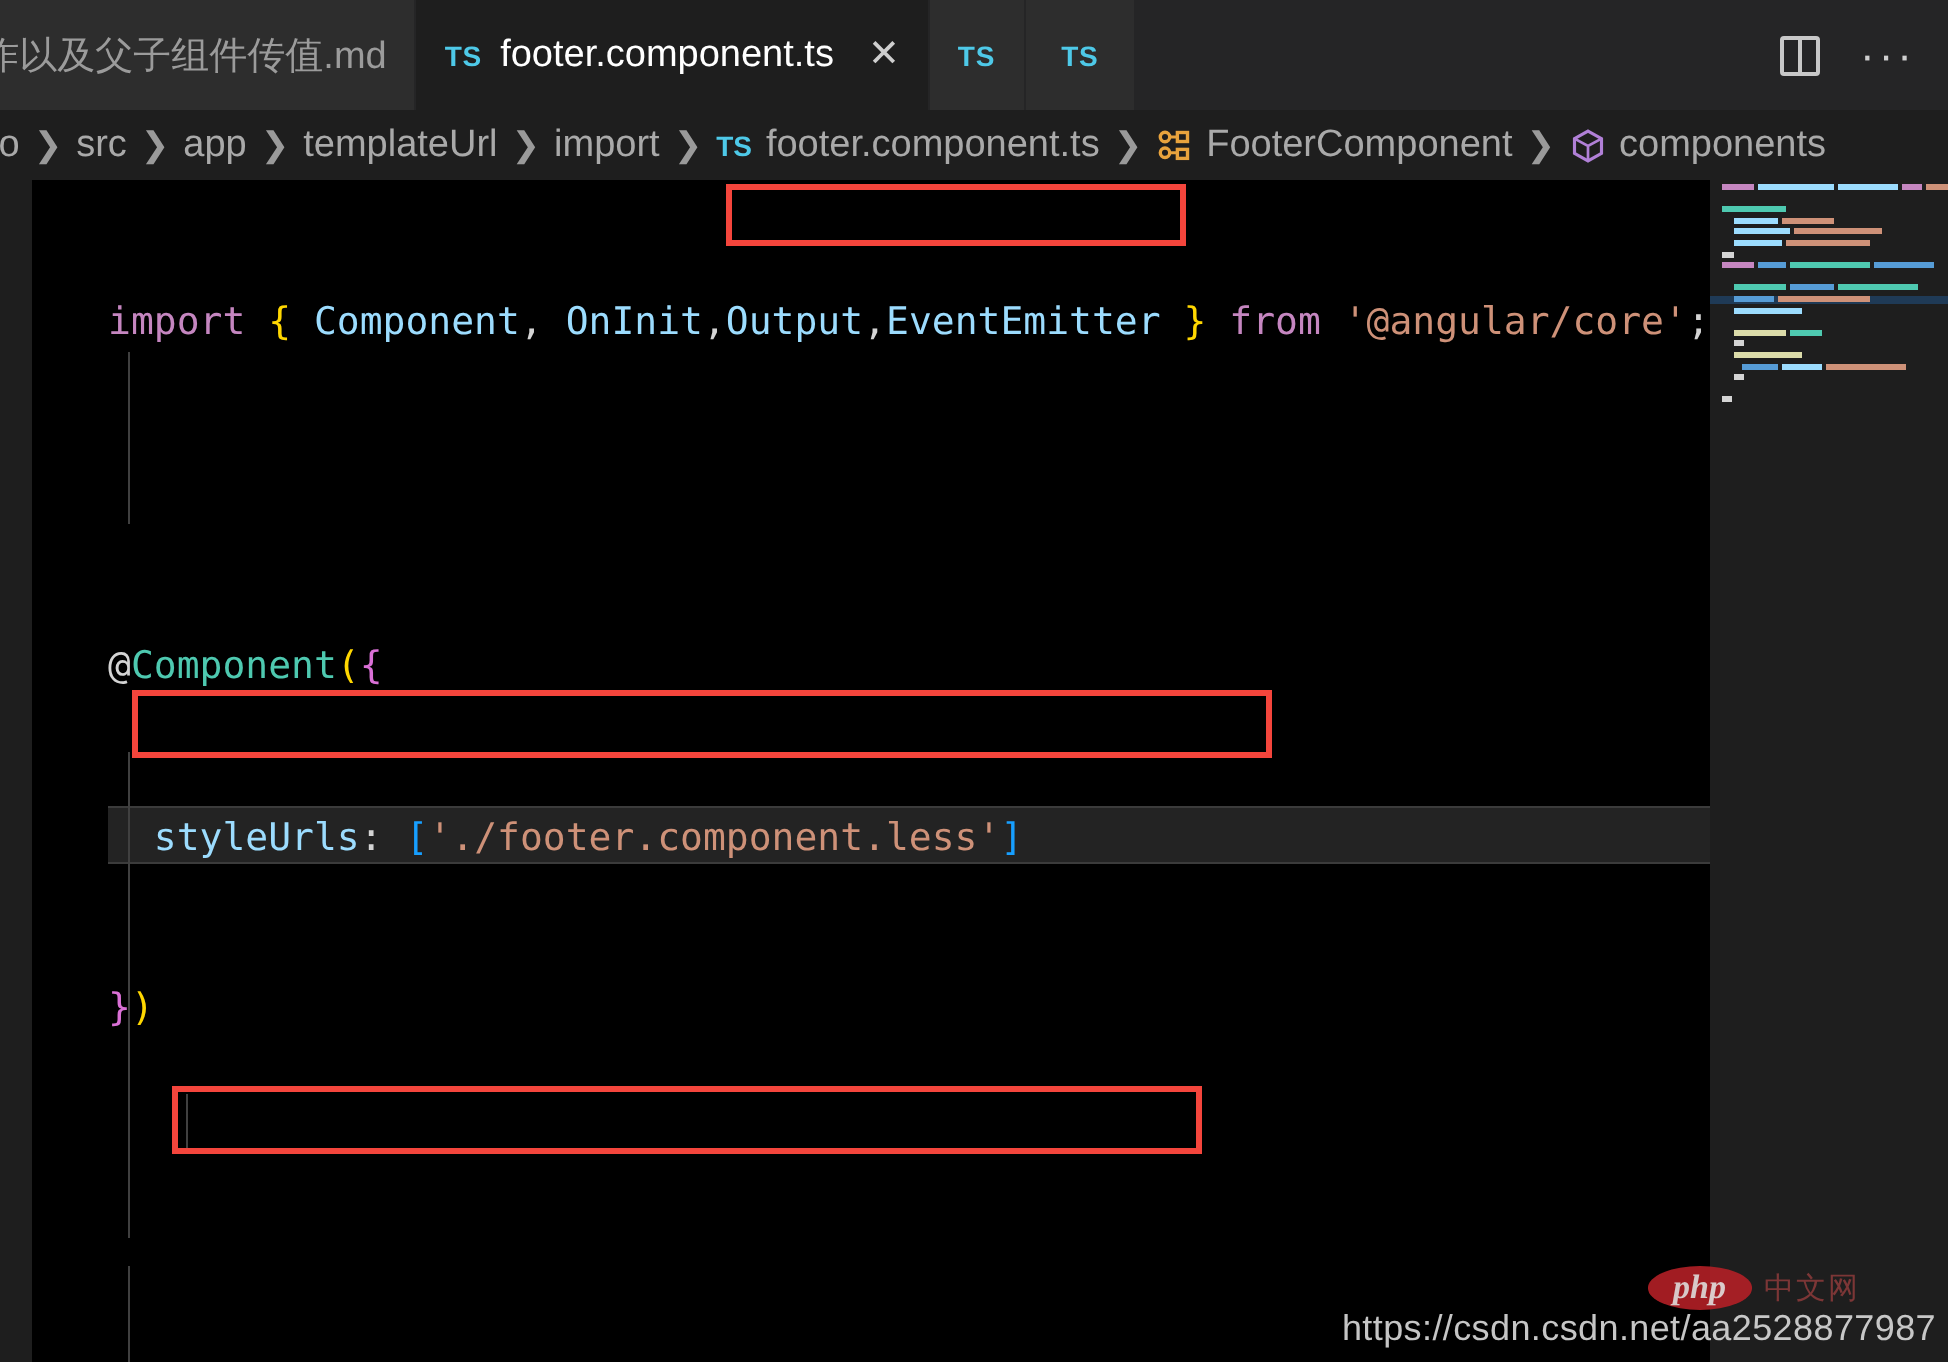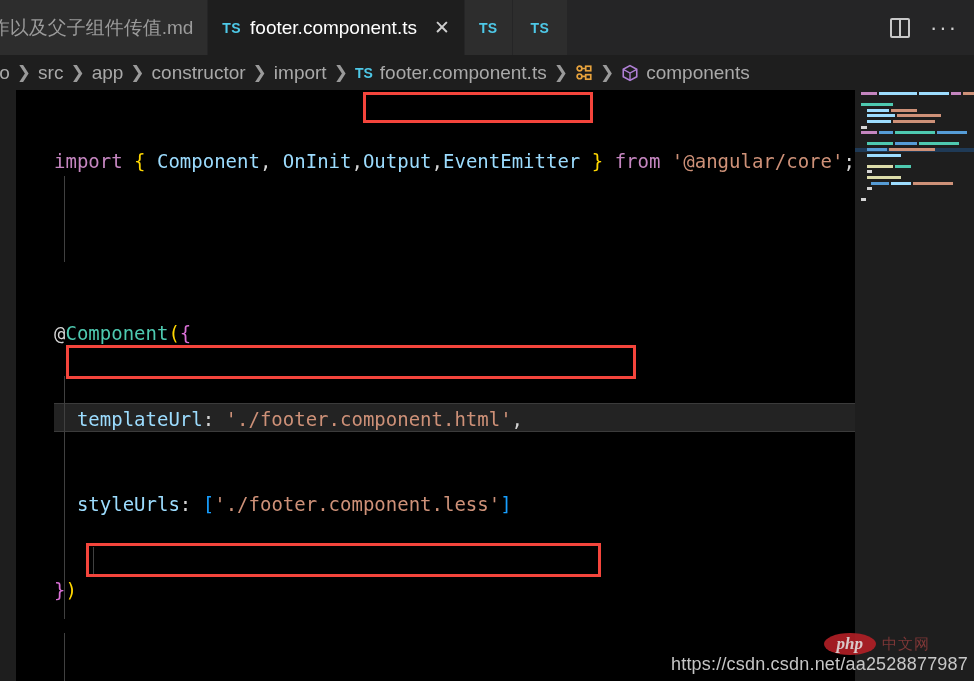--- a/index.html
+++ b/index.html
@@ -161,21 +161,21 @@
       <span class="crumb-sep">❯</span>
       <span class="crumb">
           <span>src</span>
         </span>
       <span class="crumb-sep">❯</span>
       <span class="crumb">
           <span>app</span>
         </span>
       <span class="crumb-sep">❯</span>
       <span class="crumb">
-          <span>constructor</span>
+          <span>templateUrl</span>
         </span>
       <span class="crumb-sep">❯</span>
       <span class="crumb">
           <span>import</span>
         </span>
       <span class="crumb-sep">❯</span>
       <span class="crumb">
         <span class="crumb-ts">TS</span>
         <span>footer.component.ts</span>
       </span>
@@ -183,20 +183,21 @@
       <span class="crumb">
         <span class="crumb-class-icon">
           <svg width="18" height="18" viewBox="0 0 16 16">
             <circle cx="4" cy="4" r="2.1" fill="none" stroke="#e8a33d" stroke-width="1.5"></circle>
             <circle cx="4" cy="11" r="2.1" fill="none" stroke="#e8a33d" stroke-width="1.5"></circle>
             <rect x="9.5" y="2" width="4.5" height="4" fill="none" stroke="#e8a33d" stroke-width="1.5"></rect>
             <rect x="9.5" y="9.5" width="4.5" height="4" fill="none" stroke="#e8a33d" stroke-width="1.5"></rect>
             <path d="M6 4h3.5M6 11h3.5" stroke="#e8a33d" stroke-width="1.4"></path>
           </svg>
         </span>
+        <span>FooterComponent</span>
       </span>
       <span class="crumb-sep">❯</span>
       <span class="crumb">
         <span class="crumb-method-icon">
           <svg width="18" height="18" viewBox="0 0 16 16">
             <path d="M8 1.4 14 4.7v6.6L8 14.6 2 11.3V4.7z" fill="none" stroke="#b180d7" stroke-width="1.4"></path>
             <path d="M2 4.7 8 8l6-3.3M8 8v6.6" fill="none" stroke="#b180d7" stroke-width="1.2"></path>
           </svg>
         </span>
         <span>components</span>
@@ -210,21 +211,20 @@
 
     <div class="guide" style="left:48px; top:86px;  height:86px;"></div>
     <div class="guide" style="left:48px; top:286px; height:243px;"></div>
     <div class="guide" style="left:48px; top:543px; height:57px;"></div>
     <div class="guide" style="left:77px; top:457px; height:29px;"></div>
 
     <div class="code">
       <div class="line"><span class="k">import</span><span class="pc"> </span><span class="br1">{</span><span class="id"> Component</span><span class="pc">,</span><span class="id"> OnInit</span><span class="pc">,</span><span class="id">Output</span><span class="pc">,</span><span class="id">EventEmitter</span><span class="pc"> </span><span class="br1">}</span><span class="k"> from </span><span class="st">'@angular/core'</span><span class="pc">;</span></div>
       <div class="line"> </div>
       <div class="line"><span class="pc">@</span><span class="ty">Component</span><span class="br1">(</span><span class="br2">{</span></div>
-      <div class="line"><span class="id">  templateUrl</span><span class="pc">: </span><span class="st">'./footer.component.html'</span><span class="pc">,</span></div>
       <div class="line"><span class="id">  styleUrls</span><span class="pc">: </span><span class="br3">[</span><span class="st">'./footer.component.less'</span><span class="br3">]</span></div>
       <div class="line"><span class="br2">}</span><span class="br1">)</span></div>
       
       
       
       
       
       
       
       

